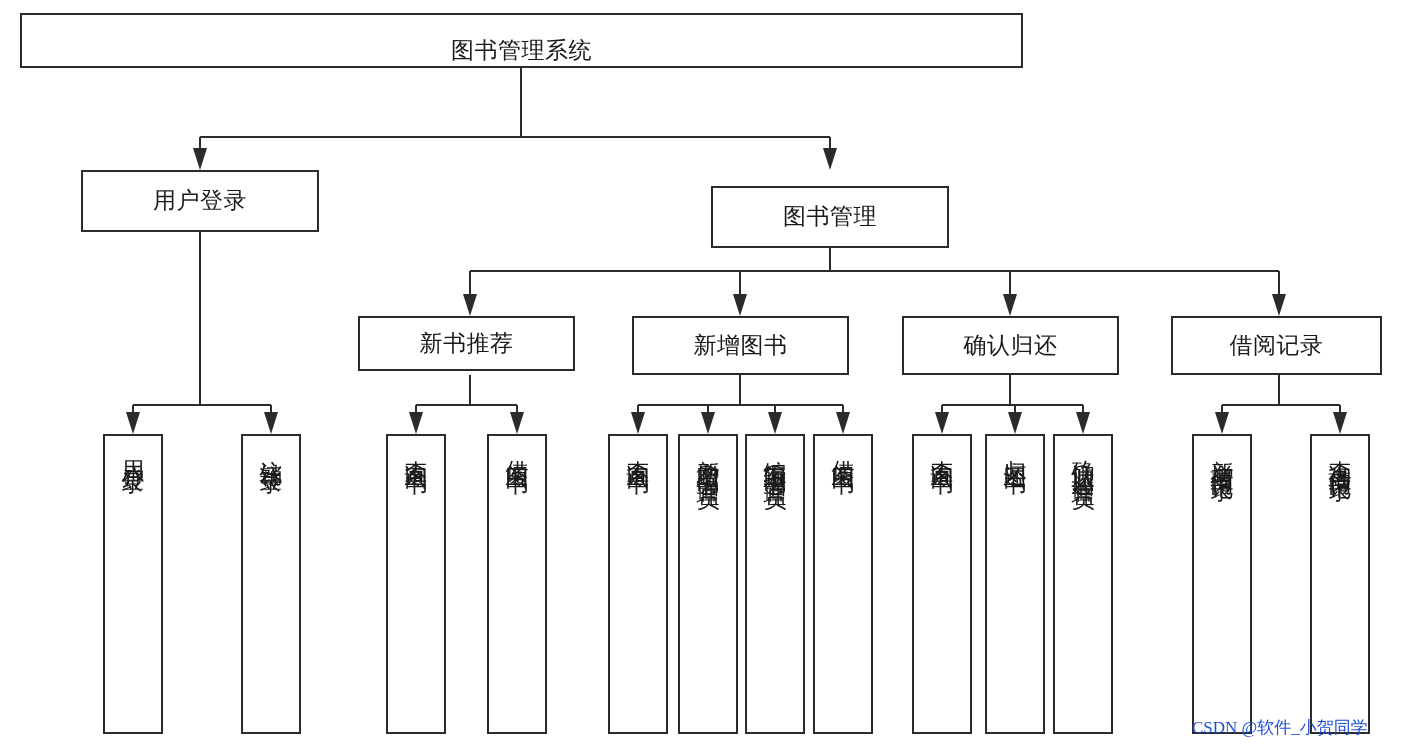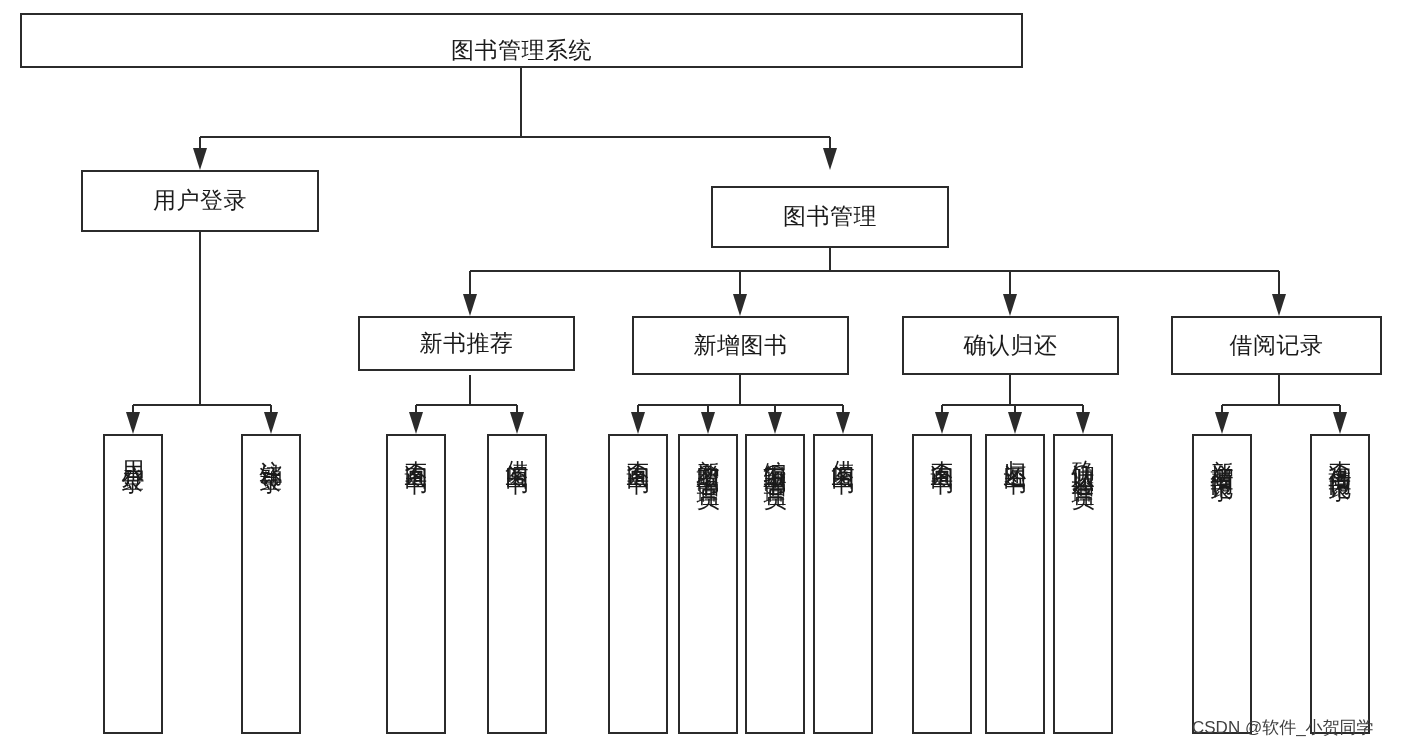--- a/index.html
+++ b/index.html
@@ -61,24 +61,24 @@
     text-orientation: upright;
     font-size: 23px;
     letter-spacing: 4px;
     line-height: 1;
   }
   .watermark {
     position: absolute;
     left: 1192px;
     top: 716px;
     font-size: 17px;
-    color: #404040;
+    color: #1d4ed8;
     white-space: nowrap;
     z-index: 3;
-    font-family: Liberation Sans, sans-serif;
+    font-family: Liberation Serif, serif;
   }
 </style>
 </head>
 <body>
 
 <div id="canvas">
   <svg id="edges" viewBox="0 0 1405 747">
       <g></g>
       <line x1="521" y1="68" x2="521" y2="137" stroke="#2b2b2b" stroke-width="2.5" shape-rendering="crispEdges"></line>
       <line x1="200" y1="137" x2="830" y2="137" stroke="#2b2b2b" stroke-width="2.5" shape-rendering="crispEdges"></line>

